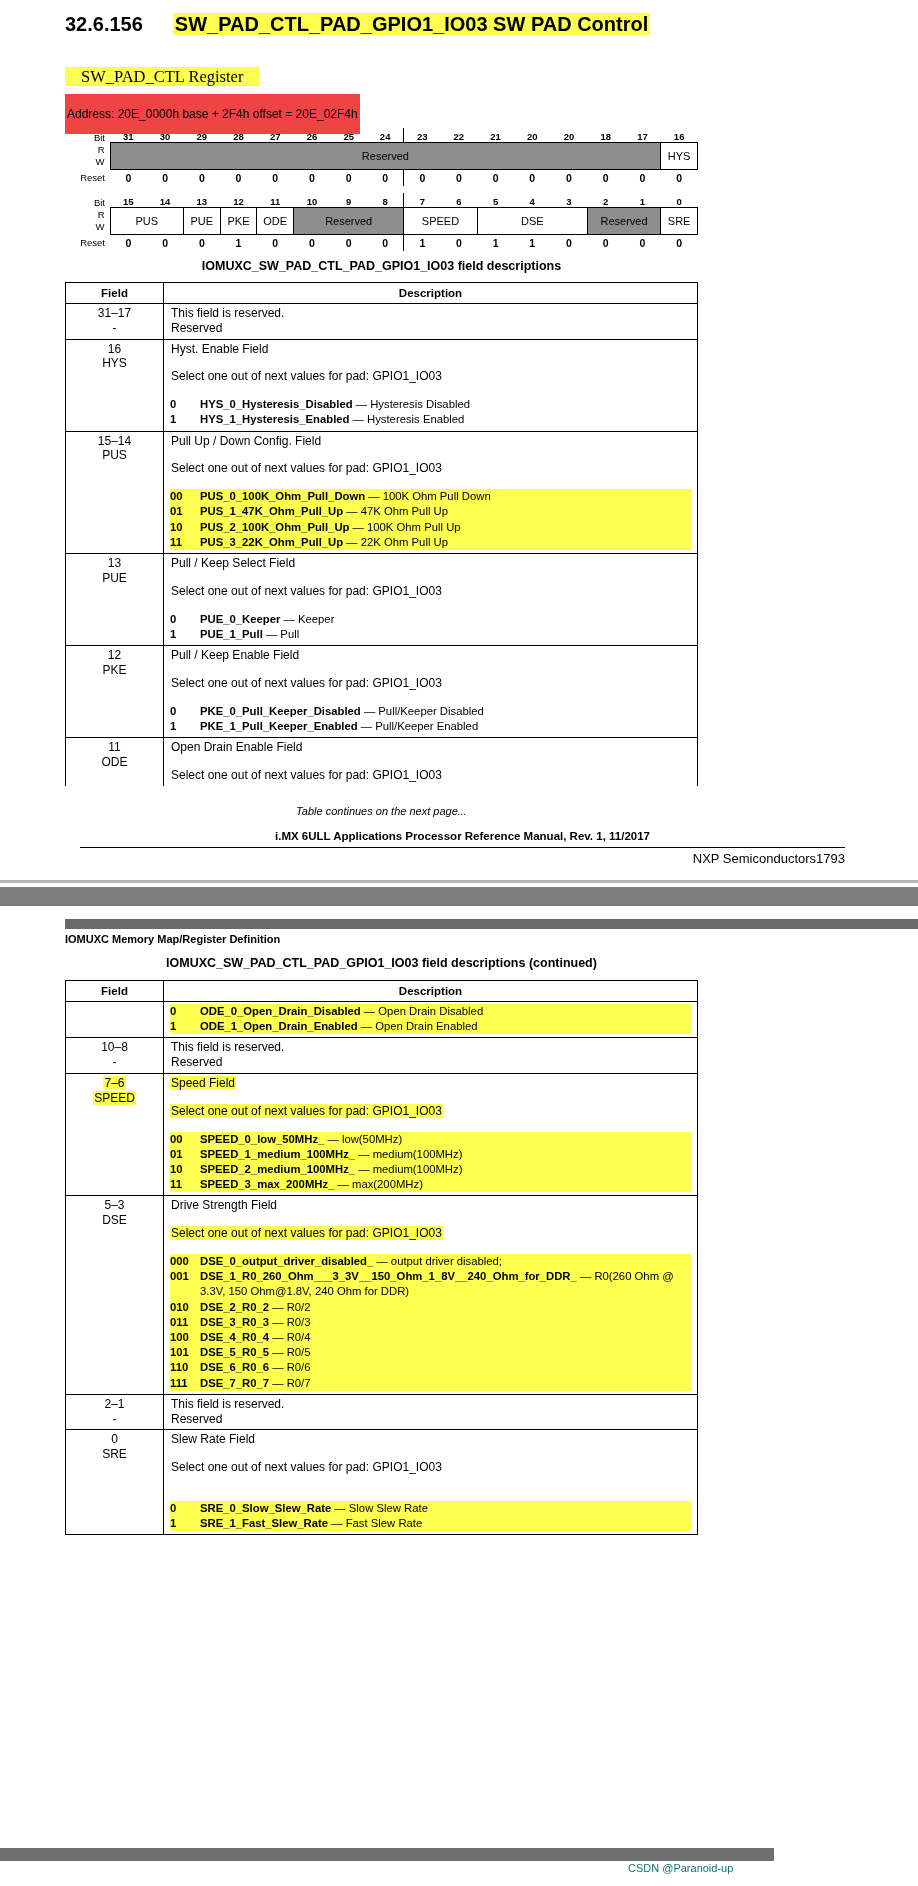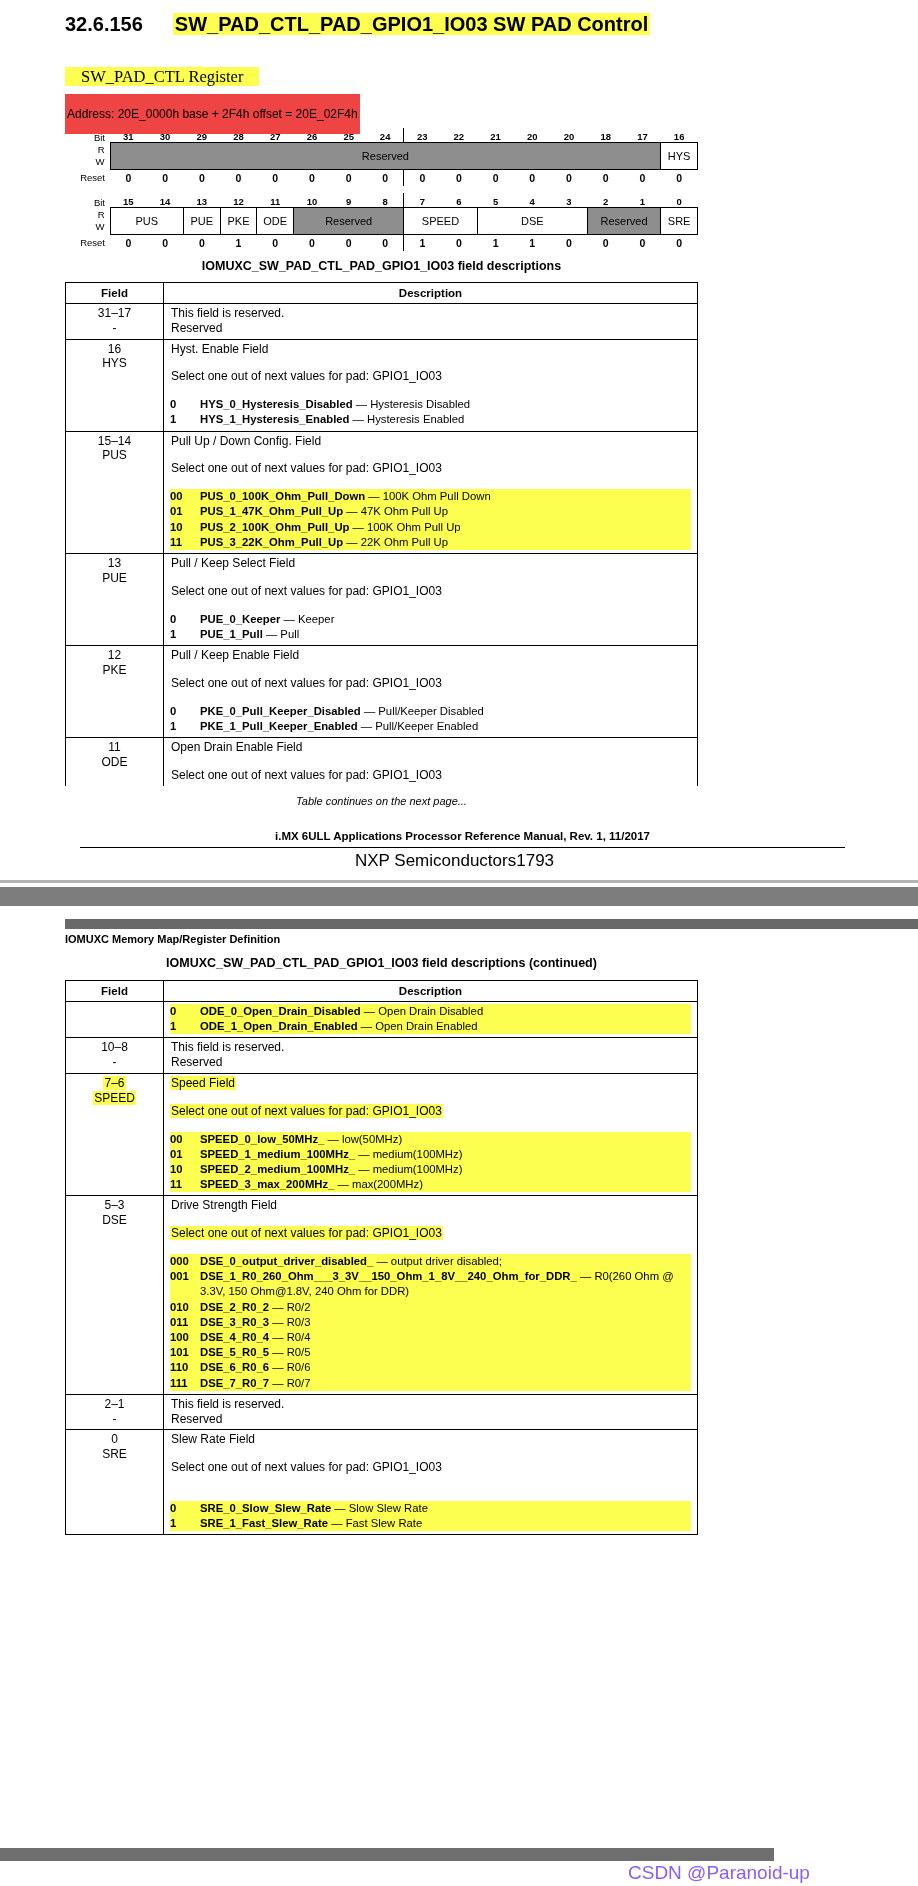--- a/index.html
+++ b/index.html
@@ -47,39 +47,39 @@
   table.ft td{border:1.3px solid #000;vertical-align:top}
   td.fc{text-align:center;padding:2px 2px 3px}
   td.dc{padding:2px 6px 3px}
   .fl,.pl{font-size:12px;line-height:14.8px;min-height:14.8px}
   .fl span,.pl span{padding:0 1px}
   .bl{height:13px}
   .vl{display:flex;font-size:11.3px;line-height:15.2px}
   .vl .v{flex:0 0 30px;font-weight:bold}
   .vl .tx{flex:1}
   tr.clip td{border-bottom:none}
-  .continues{text-align:center;font-style:italic;font-size:11px;margin-top:9px}
+  .continues{text-align:center;font-style:italic;font-size:11px;margin-top:19px}
 
   
   .manual{top:830px;left:80px;width:765px;text-align:center;font-weight:bold;font-size:11.5px}
   .rule{top:847px;left:80px;width:765px;height:0;border-top:1.5px solid #000}
-  .footrow{top:851px;left:72px;width:765px;display:flex;justify-content:center;font-size:17px}
+  .footrow{top:851px;left:80px;width:765px;display:flex;justify-content:flex-end;font-size:13px}
 
   
   .sepline{top:880px;left:0;width:918px;height:3px;background:#b3b3b3}
   .sepband{top:887px;left:0;width:918px;height:19px;background:#7d7d7d}
 
   
   .p2bar{top:919px;left:65px;width:853px;height:10px;background:#696969}
   .p2head{top:933px;left:65px;font-weight:bold;font-size:11px}
   #p2title{top:956px}
 
   
   .botband{top:1848px;left:0;width:774px;height:13px;background:#6f6f6f}
-  .watermark{top:1862px;left:628px;font-size:19px;color:#8b5cf6}
+  .watermark{top:1862px;left:628px;font-size:11px;color:#0f766e}
 </style>
 </head>
 <body>
 
 <div class="abs heading">
   <div class="secnum">32.6.156</div>
   <div class="htitle">
     <div><span>SW_PAD_CTL_PAD_GPIO1_IO03 SW PAD Control</span></div>
   </div>
 </div>

